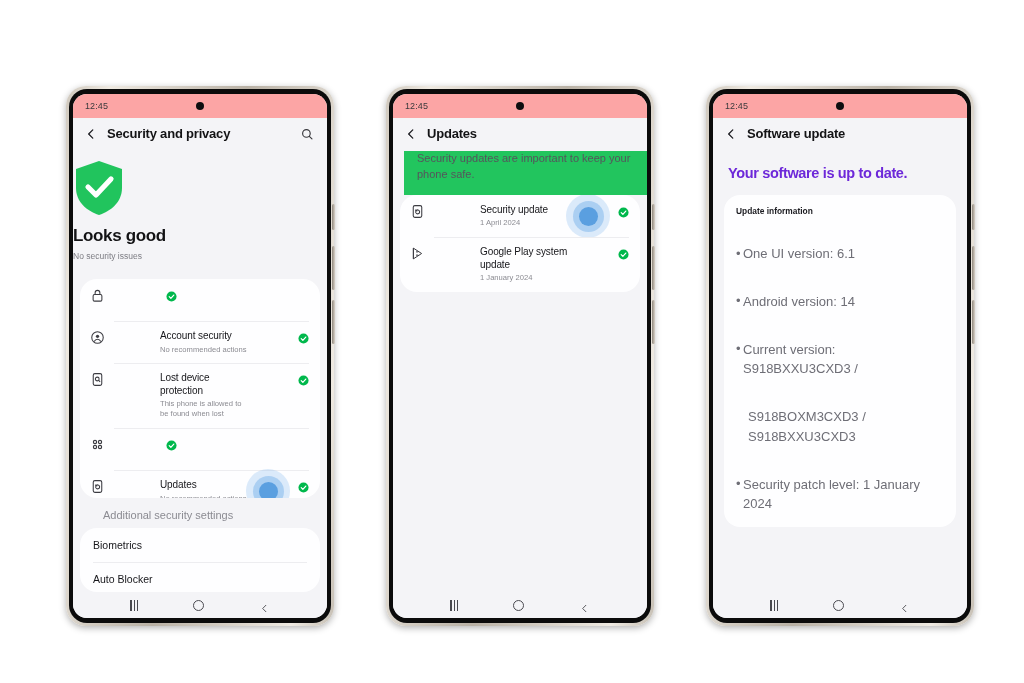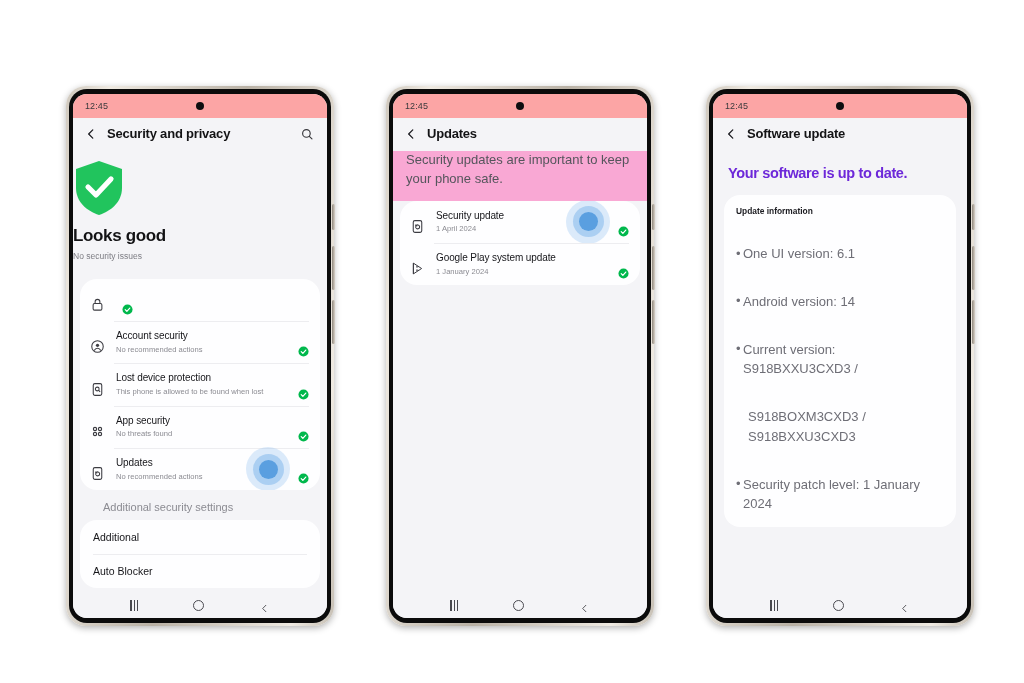--- a/index.html
+++ b/index.html
@@ -90,23 +90,24 @@
   
   .card {
     background: #fefeff;
     border-radius: 17px;
     margin: 0 7px;
     overflow: hidden;
   }
 
   .row {
     position: relative;
-    display: flex; align-items: flex-end;
+    display: flex; align-items: flex-start;
     padding: 9px 11px 9px 10px;
     min-height: 42px;
+    gap: 44px;
   }
   .row + .row::before {
     content: ""; position: absolute; left: 34px; right: 11px; top: 0;
     height: 1px; background: #ededf0;
   }
   .row .rowicon { width: 15px; height: 15px; flex: 0 0 15px; margin-right: 11px; }
   .row .rowtxt { flex: 1; min-width: 0; }
   .row .rt { font-size: 10px; color: #16161a; line-height: 1.25; letter-spacing: -.1px; }
   .row .rs { font-size: 7.6px; color: #8b8b92; line-height: 1.3; margin-top: 2px; }
 
@@ -141,22 +142,22 @@
     position: absolute;
   }
   .tap::after {
     content: ""; width: 19px; height: 19px; border-radius: 50%;
     background: #5a9fe0;
     position: absolute;
   }
 
   
   .desc {
-    font-size: 13px; color: #55555c; line-height: 1.45;
-    padding: 0 13px 12px; background: #f9a8d4;
+    font-size: 11px; color: #55555c; line-height: 1.45;
+    padding: 0 13px 12px; background: #22c55e; margin-left: 11px;
   }
 
   
   .big-head {
     font-size: 14.5px; font-weight: 700; color: #6d28d9;
     padding: 14px 15px 14px; letter-spacing: -.35px;
     background: #f4f4f7;
   }
   .info-card {
     background: #fefeff; border-radius: 16px;
@@ -291,24 +292,20 @@
 
           <div class="row">
             <span class="rowicon">
               <svg viewBox="0 0 24 24" fill="none" stroke="#3c3c42" stroke-width="1.8">
                   <circle cx="8" cy="8" r="2.6"></circle>
                   <circle cx="16" cy="8" r="2.6"></circle>
                   <circle cx="8" cy="16" r="2.6"></circle>
                   <circle cx="16" cy="16" r="2.6"></circle>
                 </svg>
             </span>
-            <span class="rowtxt">
-              <span class="rt" style="display:block">App security</span>
-              <span class="rs" style="display:block">No threats found</span>
-            </span>
             <span class="badge-ok">
               <svg viewBox="0 0 24 24">
                   <circle cx="12" cy="12" r="11" fill="#00b84c"></circle>
                   <polyline points="7,12.4 10.6,16 17,8.8" fill="none" stroke="#fff" stroke-width="2.6" stroke-linecap="round" stroke-linejoin="round"></polyline>
                 </svg>
             </span>
           </div>
 
           <div class="row">
             <span class="rowicon">
@@ -330,21 +327,21 @@
                 </svg>
             </span>
           </div>
 
         </div>
 
         <div class="sect-label">Additional security settings</div>
 
         <div class="card">
           <div class="plain-row">
-            <span class="pt">Additional</span>
+            <span class="pt">Biometrics</span>
           </div>
           <div class="plain-row">
             <span class="pt">Auto Blocker</span>
           </div>
         </div>
 
         <div class="body-fill"></div>
 
         <div class="navbar">
           <span class="nav-recents">

